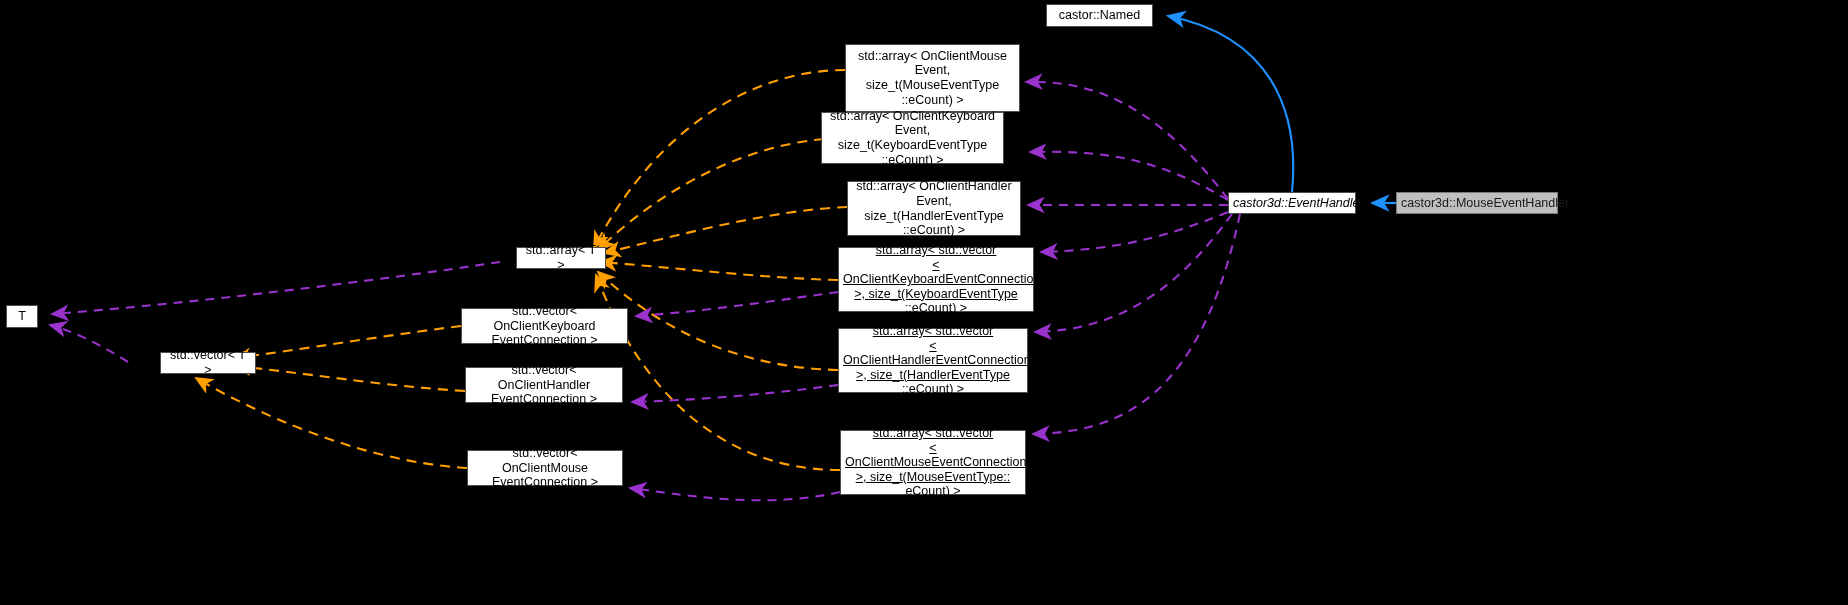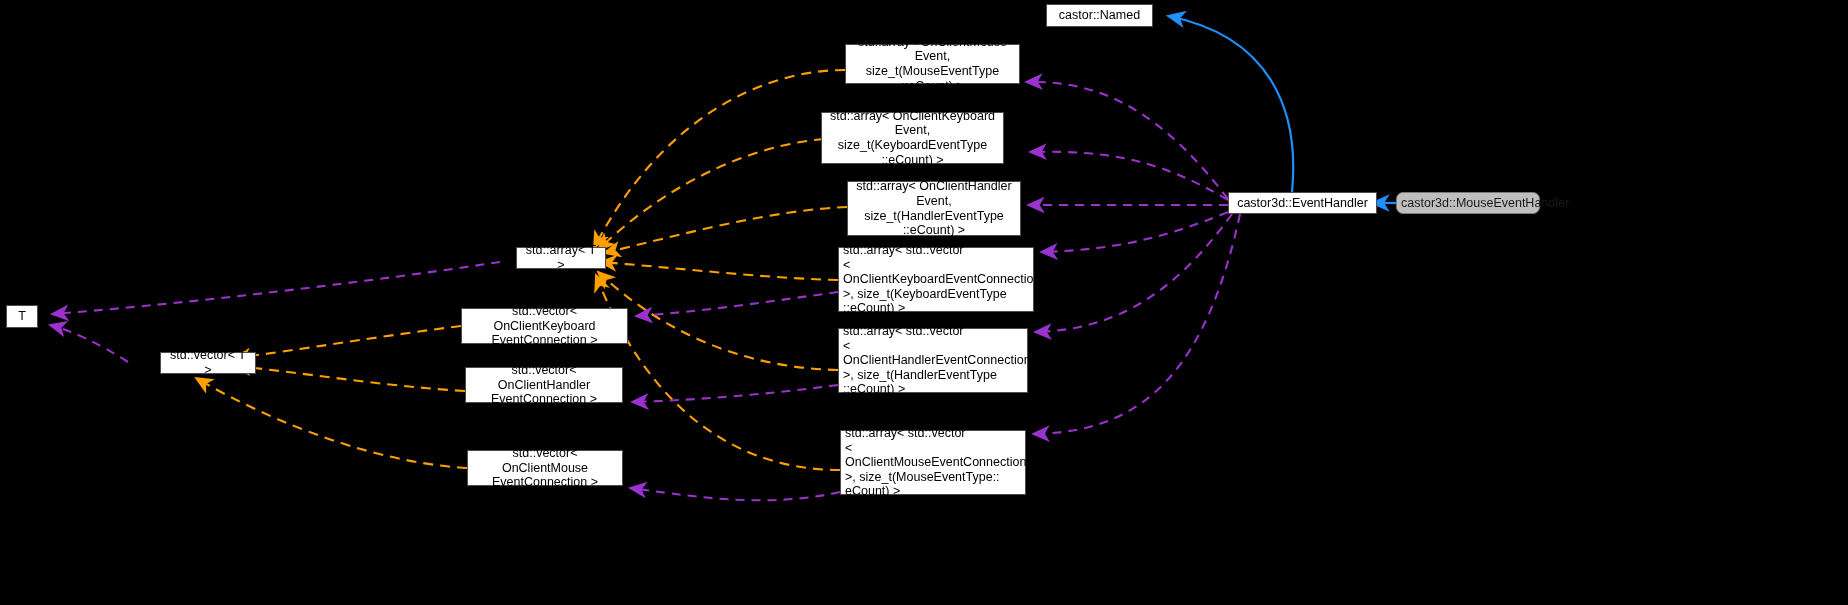--- a/index.html
+++ b/index.html
@@ -51,21 +51,22 @@
     border: 1px solid #7a7a7a;
     outline: none;
     color: #1a1a1a;
   }
   .node .lbl {
     display: block;
     width: 100%;
     white-space: pre-line;
   }
   .node.left-align .lbl {
-    text-align: left;
+    text-align: center;
+    text-decoration: underline;
   }
 </style>
 </head>
 <body>
 
 <div id="diagram">
 
   <svg id="edges" viewBox="0 0 1848 605" width="1848" height="605" xmlns="http://www.w3.org/2000/svg">
     <defs>
       <marker id="arrow-blue" markerWidth="9" markerHeight="8" refX="8" refY="4" orient="auto">
@@ -148,21 +149,21 @@
     <g stroke="#9a32cd" stroke-width="2.1" stroke-dasharray="9,7" fill="none">
       <path d="M838,385 C770,394 700,400 632,402" marker-end="url(#arrow-purple)"></path>
     </g>
     <g stroke="#9a32cd" stroke-width="2.1" stroke-dasharray="9,7" fill="none">
       <path d="M840,492 C760,510 680,494 630,488" marker-end="url(#arrow-purple)"></path>
     </g>
   </svg>
 
   <div id="nodes-layer">
       <div class="node plain" style="left: 1046px; top: 4px; width: 107px; height: 23px;"><span class="lbl">castor::Named</span></div>
-      <div class="node plain" style="left: 845px; top: 44px; width: 175px; height: 40px;"><span class="lbl">std::array&lt; OnClientMouse
+      <div class="node plain" style="left: 845px; top: 44px; width: 175px; height: 68px;"><span class="lbl">std::array&lt; OnClientMouse
 Event, size_t(MouseEventType
 ::eCount) &gt;</span></div>
       <div class="node plain" style="left: 821px; top: 112px; width: 183px; height: 52px;"><span class="lbl">std::array&lt; OnClientKeyboard
 Event, size_t(KeyboardEventType
 ::eCount) &gt;</span></div>
       <div class="node plain" style="left: 847px; top: 181px; width: 174px; height: 55px;"><span class="lbl">std::array&lt; OnClientHandler
 Event, size_t(HandlerEventType
 ::eCount) &gt;</span></div>
       <div class="node plain left-align" style="left: 838px; top: 247px; width: 196px; height: 65px;"><span class="lbl">std::array&lt; std::vector
 &lt; OnClientKeyboardEventConnection
@@ -178,16 +179,16 @@
 eCount) &gt;</span></div>
       <div class="node plain" style="left: 500px; top: 247px; width: 90px; height: 22px; margin-left: 16px;"><span class="lbl">std::array&lt; T &gt;</span></div>
       <div class="node plain" style="left: 6px; top: 305px; width: 32px; height: 23px;"><span class="lbl">T</span></div>
       <div class="node plain" style="left: 128px; top: 352px; width: 96px; height: 22px; margin-left: 32px;"><span class="lbl">std::vector&lt; T &gt;</span></div>
       <div class="node plain" style="left: 461px; top: 308px; width: 167px; height: 36px; justify-content: center;"><span class="lbl">std::vector&lt; OnClientKeyboard
 EventConnection &gt;</span></div>
       <div class="node plain" style="left: 465px; top: 367px; width: 158px; height: 36px;"><span class="lbl">std::vector&lt; OnClientHandler
 EventConnection &gt;</span></div>
       <div class="node plain" style="left: 467px; top: 450px; width: 156px; height: 36px;"><span class="lbl">std::vector&lt; OnClientMouse
 EventConnection &gt;</span></div>
-      <div class="node plain" style="left: 1228px; top: 192px; width: 149px; height: 22px;"><span class="lbl">castor3d::EventHandler</span></div>
-      <div class="node highlight" style="left: 1396px; top: 192px; width: 144px; height: 22px; border-radius: 7px;"><span class="lbl">castor3d::MouseEventHandler</span></div>
+      <div class="node plain" style="left: 1228px; top: 192px; width: 128px; height: 22px; font-style: italic;"><span class="lbl">castor3d::EventHandler</span></div>
+      <div class="node highlight" style="left: 1396px; top: 192px; width: 162px; height: 22px;"><span class="lbl">castor3d::MouseEventHandler</span></div>
     </div>
 </div>
 
 </body></html>

